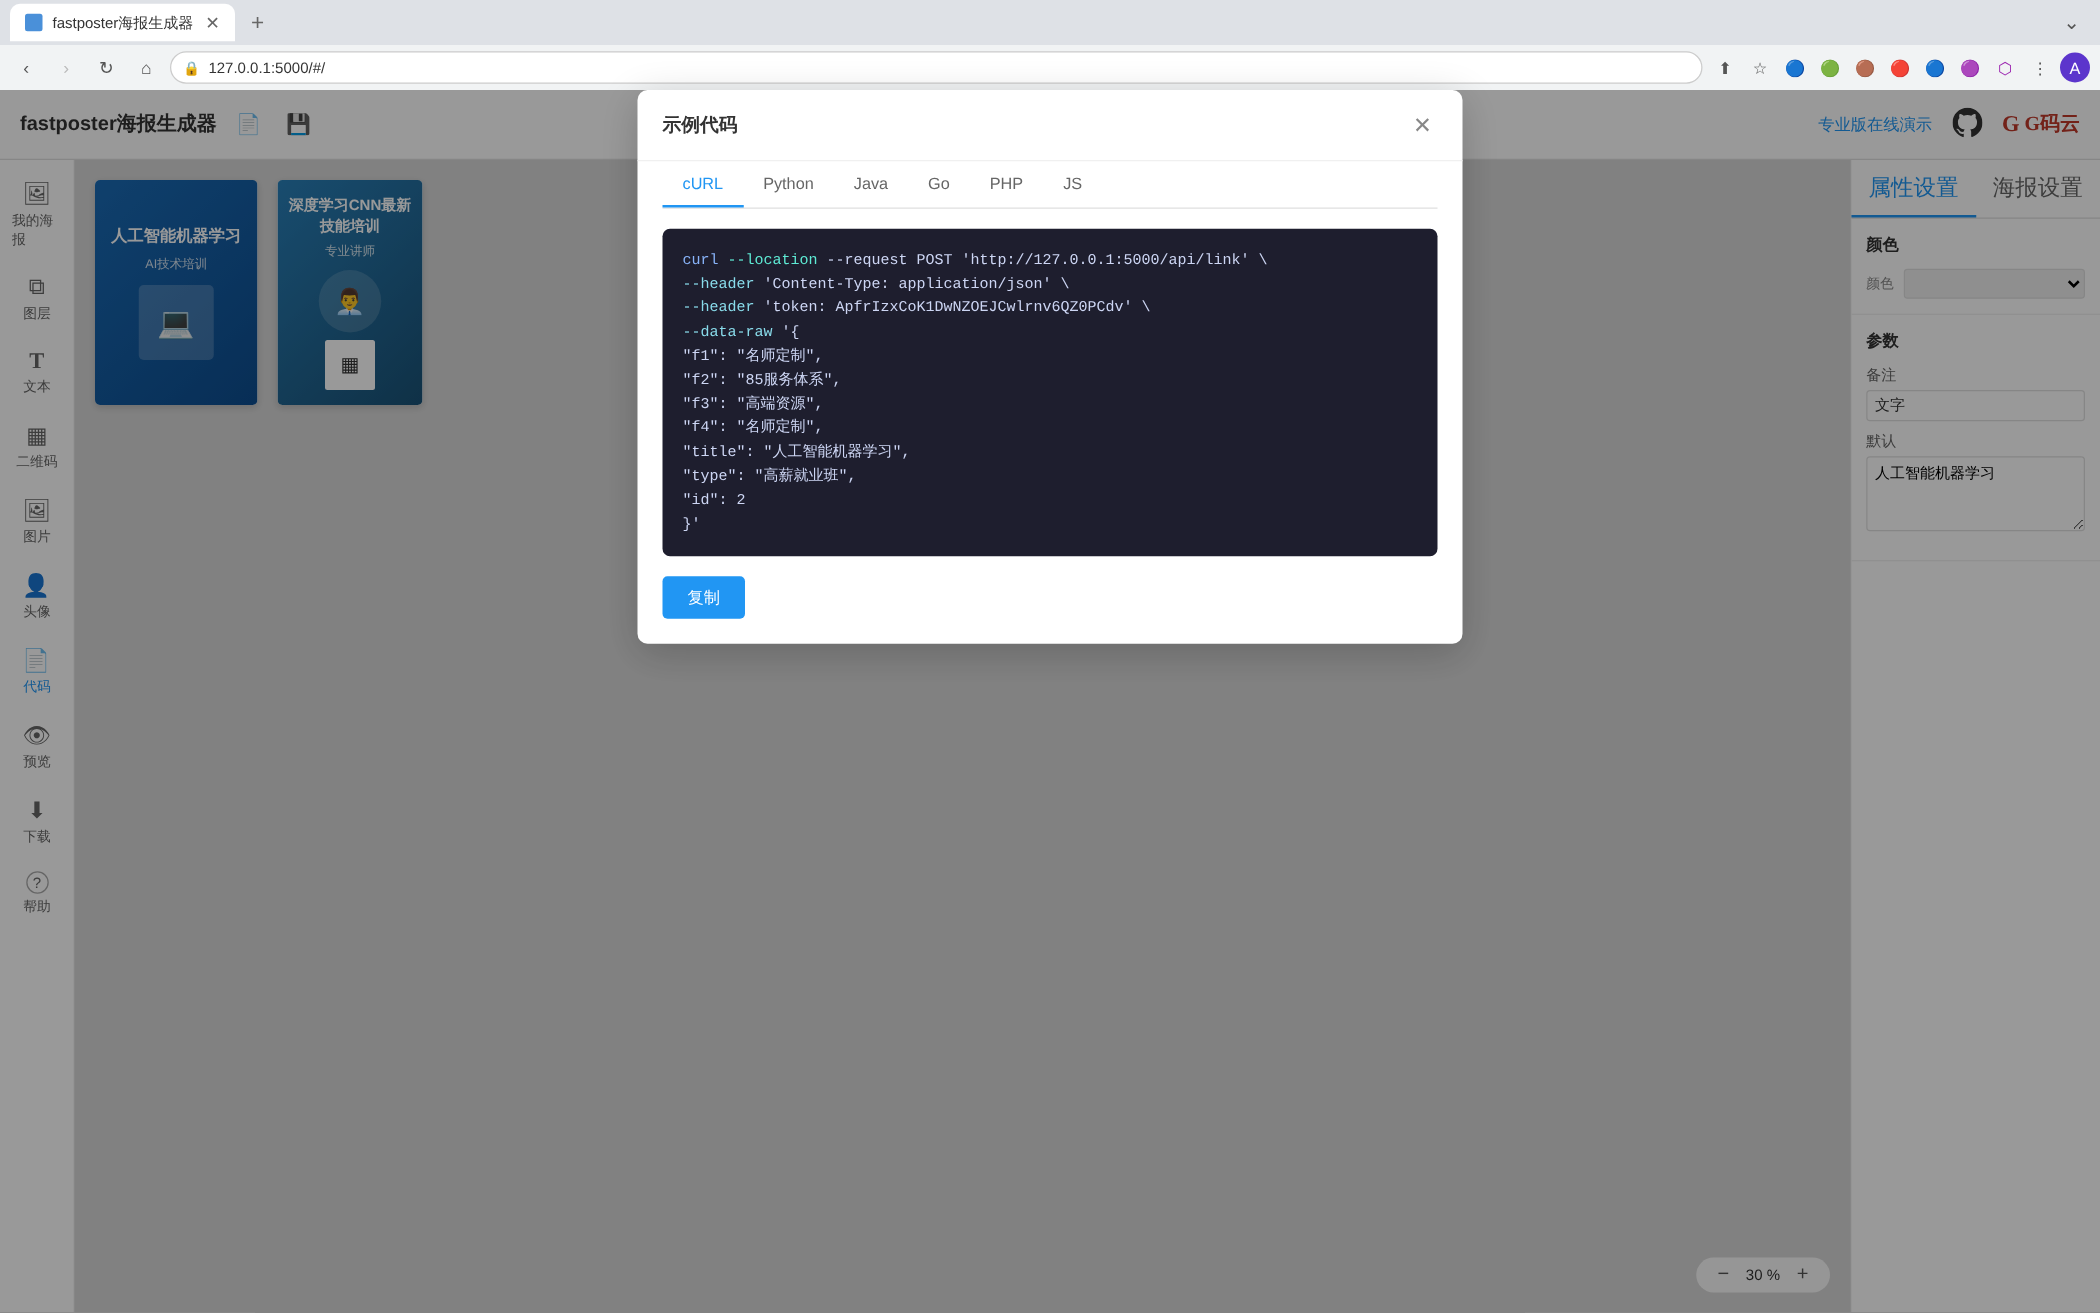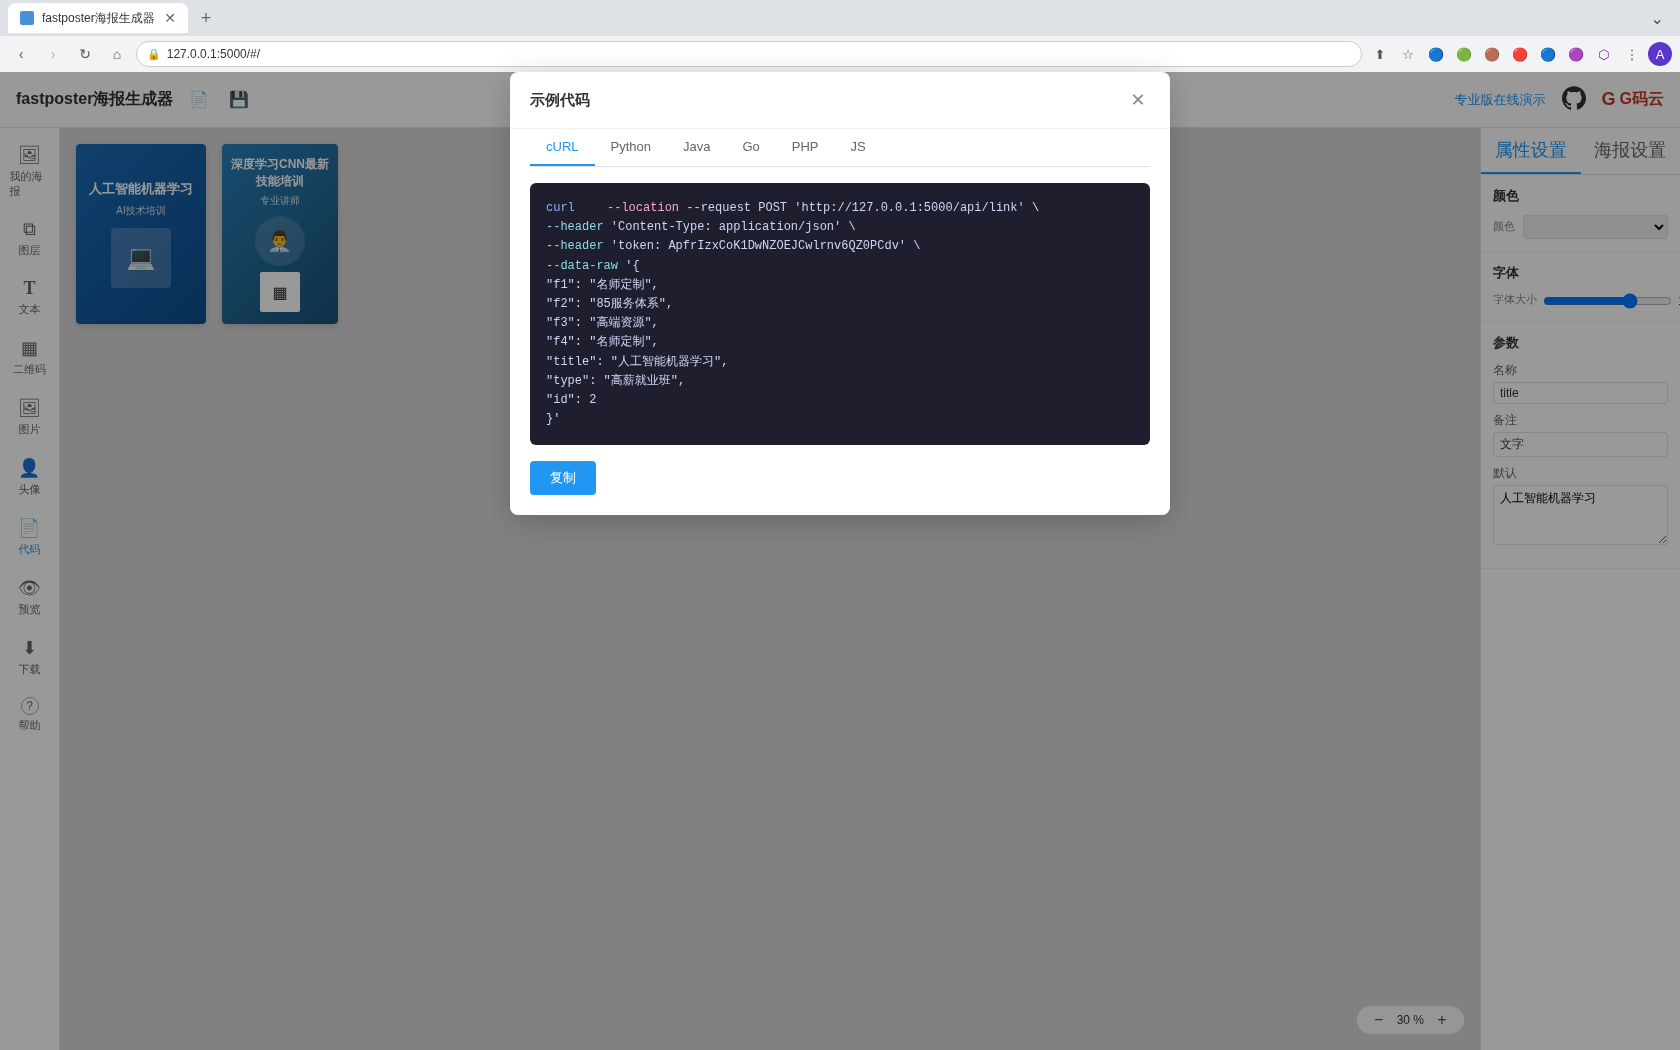--- a/index.html
+++ b/index.html
@@ -17,21 +17,21 @@
     .address-bar { flex: 1; height: 26px; background: #fff; border: 1px solid #ccc; border-radius: 13px; display: flex; align-items: center; padding: 0 10px; font-size: 12px; color: #333; }
     .address-bar .lock-icon { color: #555; margin-right: 6px; font-size: 11px; }
     .nav-actions { display: flex; align-items: center; gap: 4px; }
     .nav-action-btn { width: 24px; height: 24px; display: flex; align-items: center; justify-content: center; cursor: pointer; color: #555; font-size: 13px; }
 
     
     .app { display: flex; flex-direction: column; height: calc(1050px - 72px); }
     .app-header { background: #fff; height: 56px; display: flex; align-items: center; padding: 0 16px; border-bottom: 1px solid #e0e0e0; gap: 12px; }
     .app-logo { font-size: 16px; font-weight: bold; color: #333; }
     .header-icon-btn { width: 28px; height: 28px; display: flex; align-items: center; justify-content: center; cursor: pointer; color: #555; font-size: 16px; }
-    .header-right { margin-left: auto; display: flex; align-items: center; gap: 16px; }
+    .header-right { margin-left: auto; display: flex; align-items: center; gap: 16px; font-family: Liberation Serif, serif; }
     .pro-link { color: #2196f3; font-size: 13px; cursor: pointer; }
     .gitee-logo { color: #c0392b; font-weight: bold; font-size: 16px; cursor: pointer; display: flex; align-items: center; gap: 4px; }
 
     
     .main-area { display: flex; flex: 1; overflow: hidden; }
 
     
     .left-sidebar { width: 60px; background: #fff; border-right: 1px solid #e0e0e0; display: flex; flex-direction: column; align-items: center; padding: 8px 0; gap: 4px; }
     .sidebar-item { display: flex; flex-direction: column; align-items: center; gap: 3px; padding: 8px 6px; cursor: pointer; border-radius: 6px; width: 52px; color: #666; }
     .sidebar-item.active { color: #2196f3; }
@@ -234,35 +234,23 @@
       <div class="right-section">
         <div class="right-section-title">颜色</div>
         <div class="color-row">
           <div class="prop-label">颜色</div>
           <select class="color-select">
             <option></option>
           </select>
         </div>
       </div>
 
-      <div class="right-section">
-        <div class="right-section-title">字体</div>
-        <div class="font-size-row">
-          <span class="prop-label" style="white-space:nowrap;">字体大小</span>
-          <input type="range" class="font-slider" min="10" max="200" value="143" style="flex: 1 1 0%;">
-          <span class="font-size-val">143</span>
-        </div>
-      </div>
 
       <div class="right-section">
         <div class="right-section-title">参数</div>
-        <div class="param-row">
-          <div class="param-key">名称</div>
-          <div class="param-val">title</div>
-        </div>
         <div class="param-row">
           <div class="param-key">备注</div>
           <div class="param-val">文字</div>
         </div>
         <div class="param-row">
           <div class="param-key">默认</div>
           <textarea class="param-textarea" style="">人工智能机器学习</textarea>
         </div>
       </div>
     </div>
@@ -279,21 +267,21 @@
       <div class="code-tabs">
         <div class="code-tab active">cURL</div>
         <div class="code-tab">Python</div>
         <div class="code-tab">Java</div>
         <div class="code-tab">Go</div>
         <div class="code-tab">PHP</div>
         <div class="code-tab">JS</div>
       </div>
       <div class="code-block">
         <div id="code-content">
-            <div><span style="color:#89b4fa;">curl</span> <span style="color:#f9a8d4;margin-left:25px;">--location</span> --request POST 'http://127.0.0.1:5000/api/link' \</div>
+            <div><span style="color:#89b4fa;">curl</span> <span style="color:#5eead4;">--location</span> --request POST 'http://127.0.0.1:5000/api/link' \</div>
             <div><span style="color:#89dceb;">--header</span> 'Content-Type: application/json' \</div>
             <div><span style="color:#89dceb;">--header</span> 'token: ApfrIzxCoK1DwNZOEJCwlrnv6QZ0PCdv' \</div>
             <div><span style="color:#89dceb;">--data-raw</span> '{</div>
             <div>    "f1": "名师定制",</div>
             <div>    "f2": "85服务体系",</div>
             <div>    "f3": "高端资源",</div>
             <div>    "f4": "名师定制",</div>
             <div>    "title": "人工智能机器学习",</div>
             <div>    "type": "高薪就业班",</div>
             <div>    "id": 2</div>

